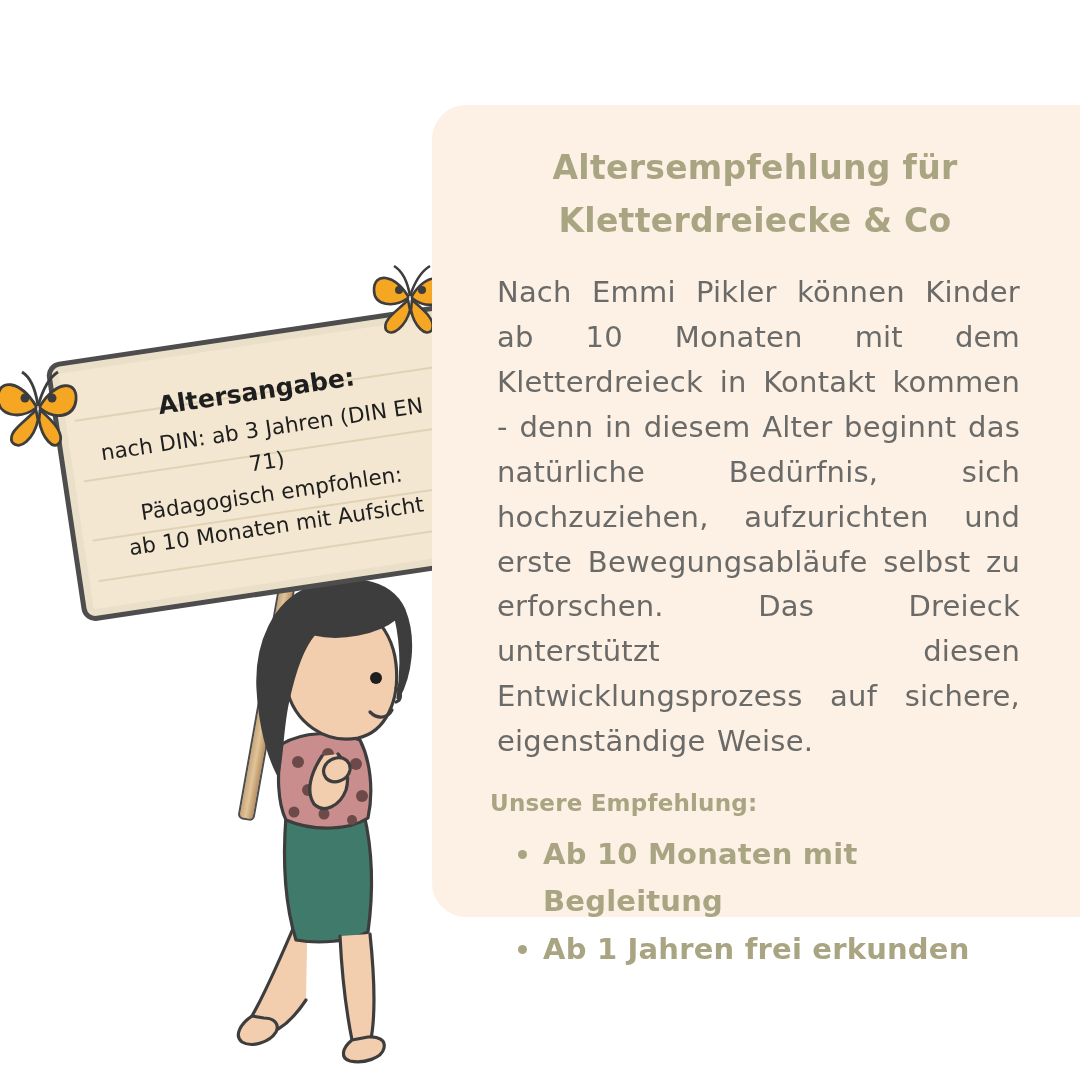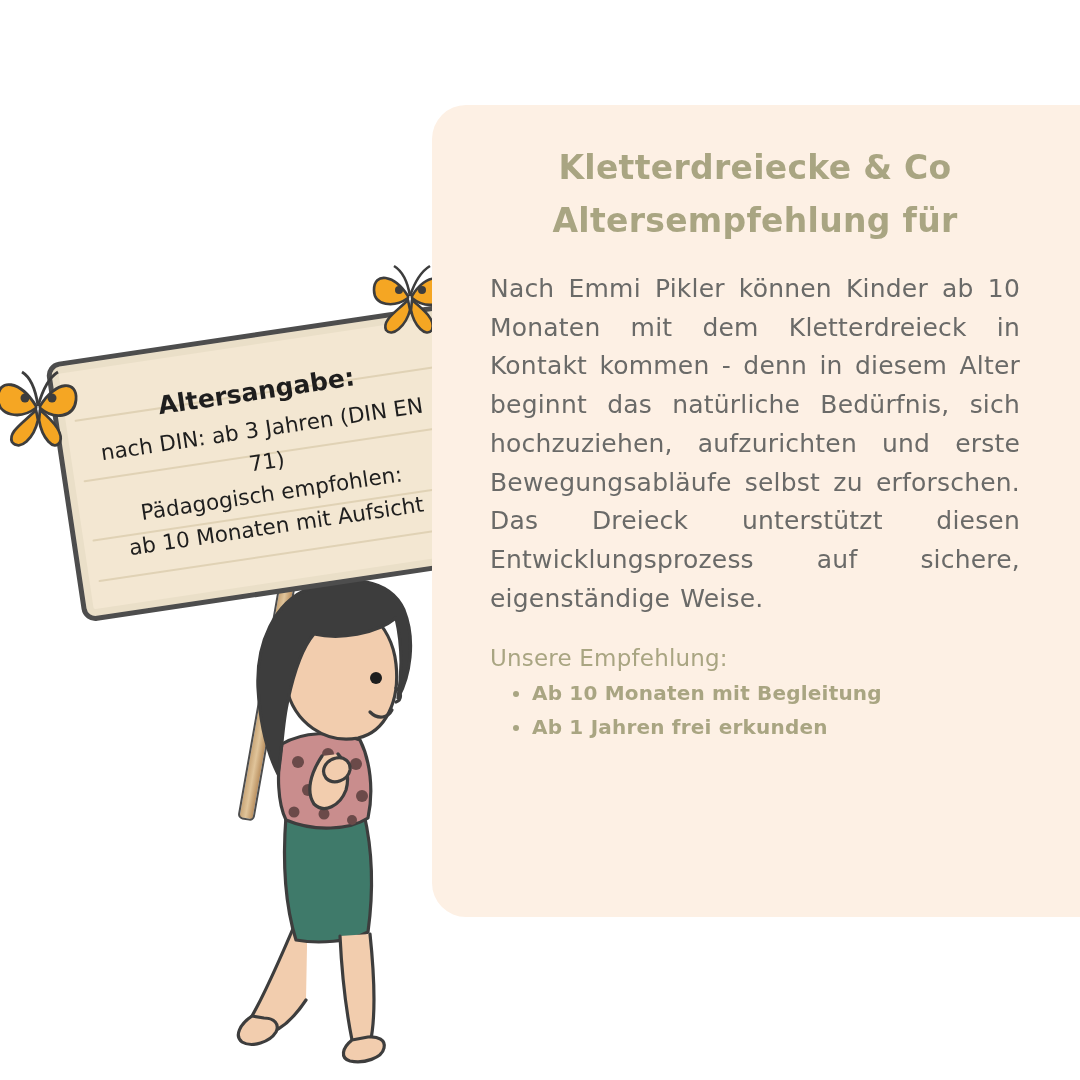--- a/index.html
+++ b/index.html
@@ -36,41 +36,41 @@
     line-height: 1.62;
     letter-spacing: 0.3px;
     margin: 0 0 22px 0;
   }
   #card-title .line {
     display: block;
   }
 
   .para {
     color: #6a6a68;
-    font-size: 25px;
+    font-size: 29px;
     line-height: 1.55;
     text-align: justify;
-    margin: 0 0 26px 0;
+    margin: 0 0 26px 7px;
     letter-spacing: 0.2px;
     word-spacing: 2px;
   }
 
   #rec-heading {
     color: #a9a582;
-    font-weight: normal;
+    font-weight: bold;
     font-size: 23px;
     margin: 10px 0 6px 0;
     letter-spacing: 0.2px;
   }
   #rec-list {
-    margin: 4px;
+    margin: 15px;
     padding-left: 38px;
     color: #a9a582;
     font-weight: bold;
-    font-size: 20px;
+    font-size: 29px;
     line-height: 1.6;
     letter-spacing: 0.2px;
   }
   #rec-list li {
     margin-bottom: 2px;
   }
 
   
   #illustration {
     position: absolute;
@@ -255,22 +255,22 @@
         <circle cx="60" cy="36" r="4.5" fill="#3d3d3d" stroke="none"></circle>
         <path d="M46 44 C 44 30, 40 16, 30 10" fill="none"></path>
         <path d="M46 44 C 50 30, 56 16, 66 10" fill="none"></path>
       </g>
     </svg>
   </div>
 </div>
 
 <div id="info-card">
   <h1 id="card-title">
+    <span class="line">Altersempfehlung für</span>
     <span class="line">Kletterdreiecke &amp; Co</span>
-    <span class="line">Altersempfehlung für</span>
   </h1>
 
   <p class="para">Nach Emmi Pikler können Kinder ab 10 Monaten mit dem Kletterdreieck in Kontakt kommen - denn in diesem Alter beginnt das natürliche Bedürfnis, sich hochzuziehen, aufzurichten und erste Bewegungsabläufe selbst zu erforschen. Das Dreieck unterstützt diesen Entwicklungsprozess auf sichere, eigenständige Weise.</p>
 
   <div id="rec-heading">Unsere Empfehlung:</div>
   <ul id="rec-list">
     <li>Ab 10 Monaten mit Begleitung</li>
     <li>Ab 1 Jahren frei erkunden</li>
   </ul>
 </div>

